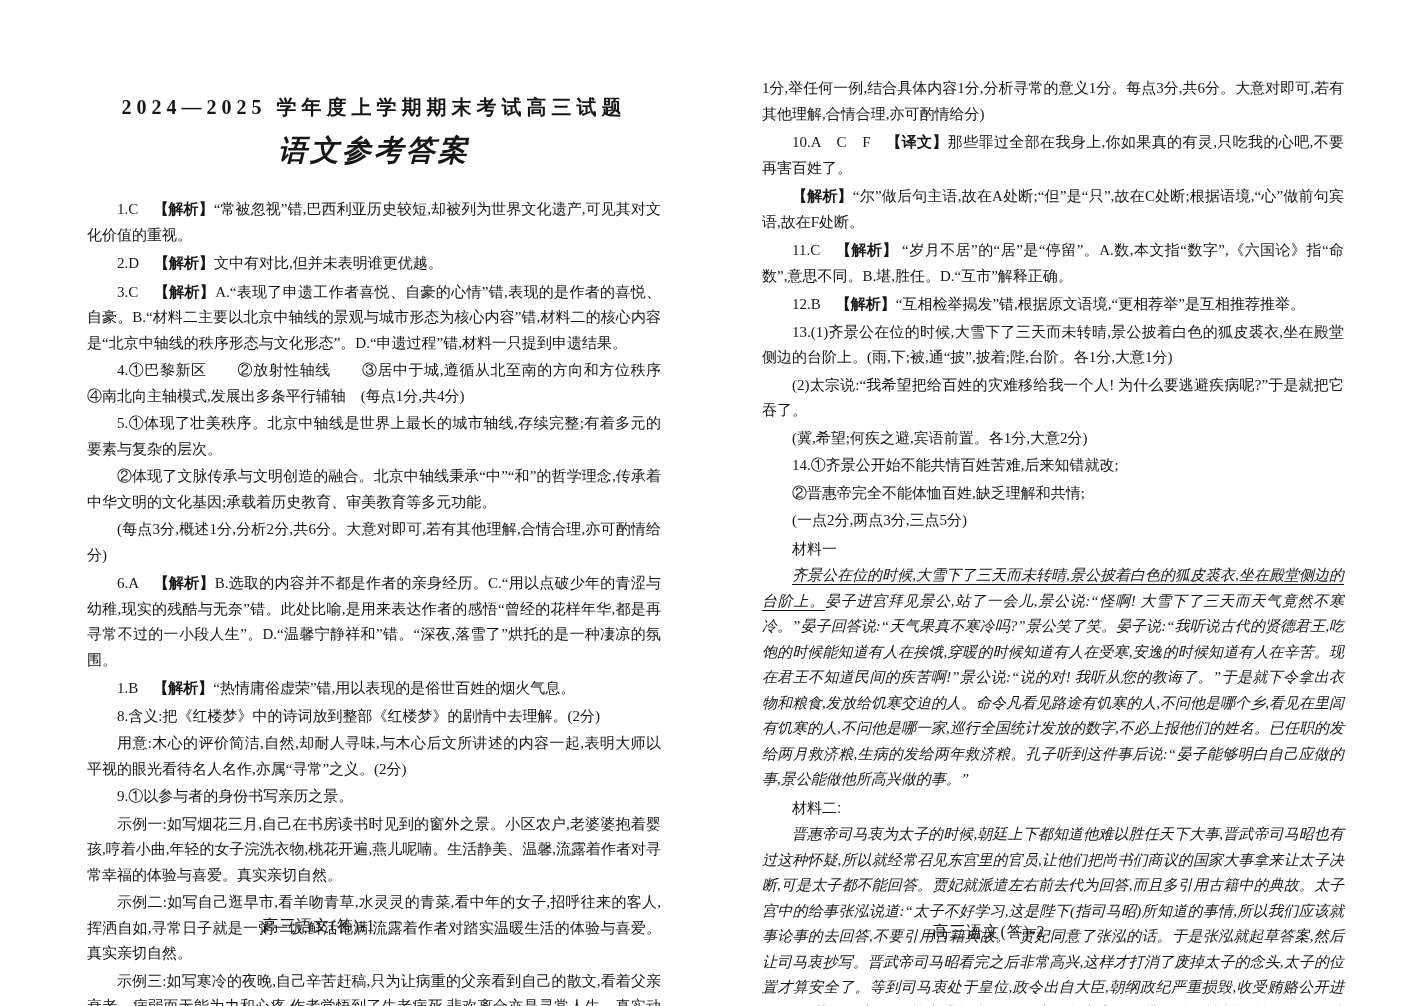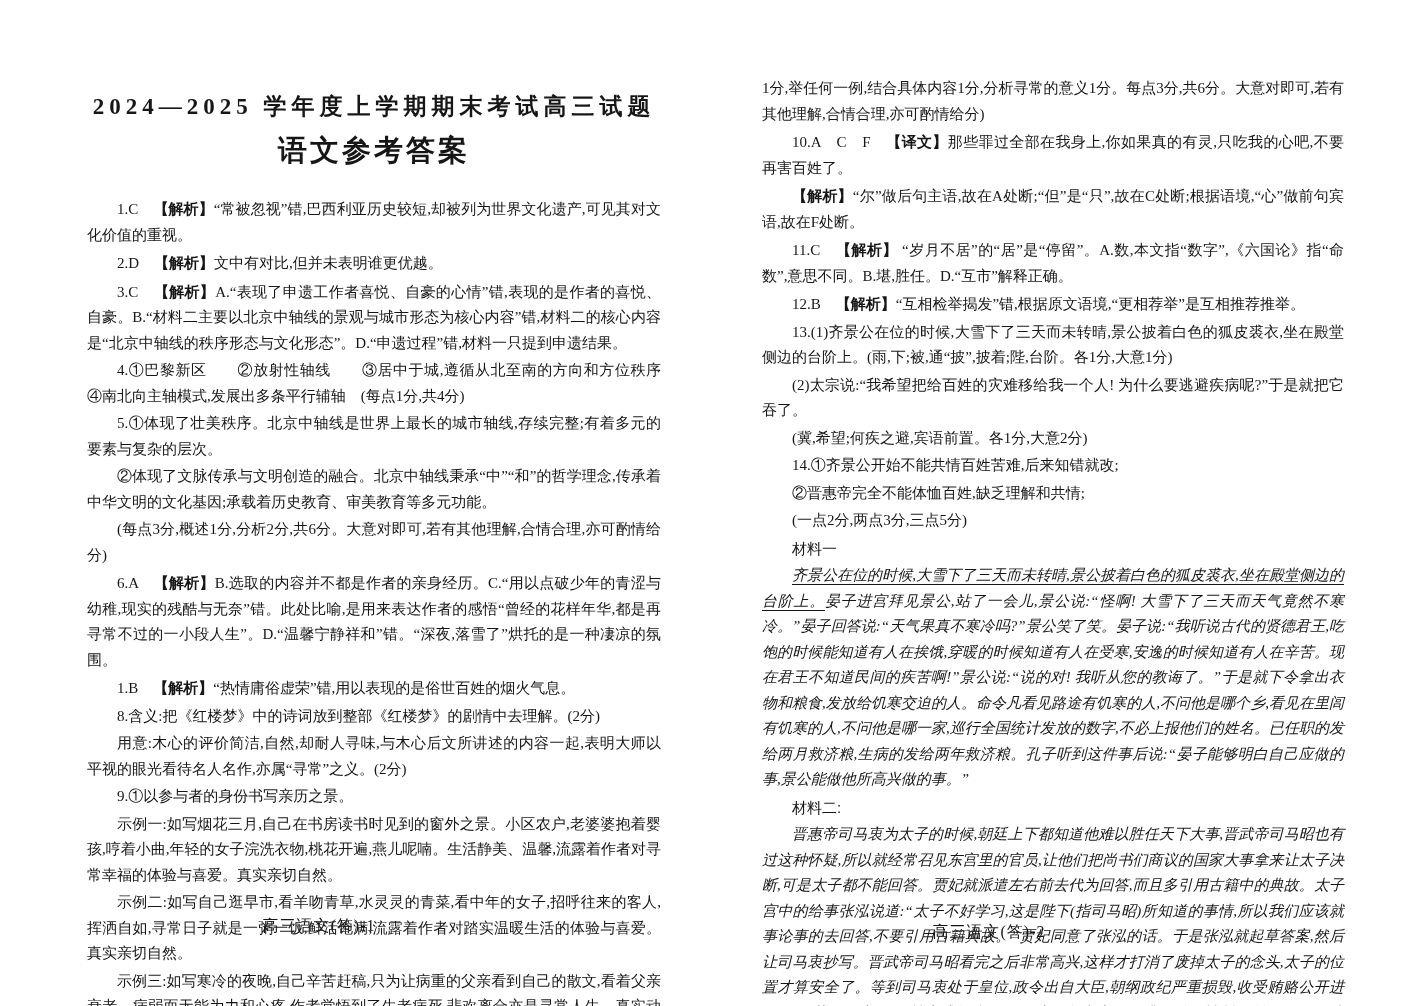--- a/index.html
+++ b/index.html
@@ -10,28 +10,29 @@
   }
   .page{
     position:absolute;
     font-size:15px;line-height:25.5px;
     text-align:justify;
     word-break:break-all;overflow-wrap:break-word;
   }
   #page1{left:85px;top:92px;width:578px;}
   #page2{left:760px;top:74px;width:586px;}
   .doc-title{
-    text-align:center;font-weight:700;font-size:23px;line-height:30px;
+    text-align:center;font-weight:700;font-size:20px;line-height:30px;
     letter-spacing:5px;margin:0 0 8px 0;word-break:keep-all;
     font-family:"Liberation Serif","DejaVu Serif",serif;
   }
   .doc-subtitle{
     text-align:center;font-weight:700;font-size:29px;line-height:40px;
     letter-spacing:3px;margin:0 0 26px 0;word-break:keep-all;
     font-family:"Liberation Sans","DejaVu Sans",sans-serif;
+    font-style:italic;
   }
   .para{margin:2px;padding:0;}
   .para.indent{text-indent:2em;}
   .para.kai{font-style:italic;}
   .para.hei{font-family:"Liberation Sans","DejaVu Sans",sans-serif;font-weight:400;font-style:normal;}
   .em-bold{font-family:"Liberation Sans","DejaVu Sans",sans-serif;font-weight:700;font-style:normal;}
   .em-u{text-decoration:underline;text-underline-offset:4px;text-decoration-thickness:1px;}
   .footer{
     position:absolute;font-size:16px;text-align:center;letter-spacing:1px;
     font-family:Liberation Serif, serif;

